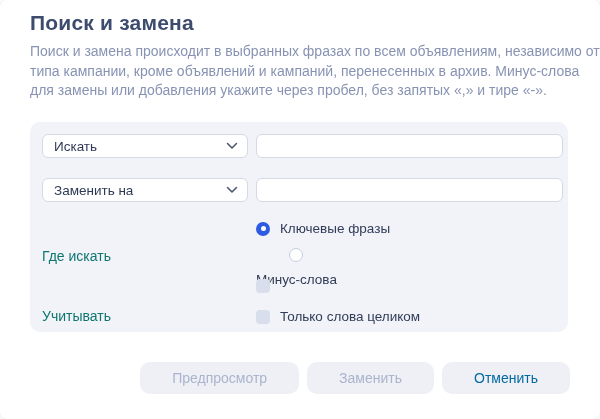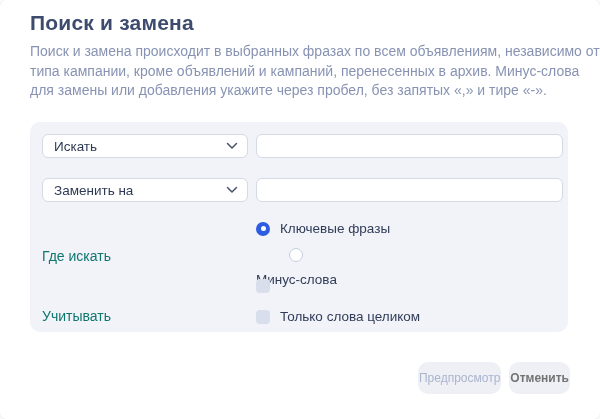--- a/index.html
+++ b/index.html
@@ -57,26 +57,26 @@
   .checkbox{
     width:14px; height:14px; border-radius:4px; box-sizing:border-box;
     background:#d8deeb; flex:0 0 auto;
   }
   .r-opt1{top:99px;} .r-opt2{top:126px;flex-direction:column;}
   .c-opt1{top:157px;} .c-opt2{top:187px;}
   .footer{
     position:absolute; top:362px; right:30px; display:flex; gap:8px;
   }
   .btn{
-    height:32px; padding:0 1px; border:none; border-radius:10px;
+    height:32px; padding:0 32px; border:none; border-radius:10px;
     background:#eef0f6; font-family:"Liberation Sans", sans-serif;
-    font-size:12px; cursor:pointer; white-space:nowrap;
+    font-size:14px; cursor:pointer; white-space:nowrap;
   }
   .btn.is-disabled{color:#aab4cd; cursor:default;}
-  .btn.cancel{color:#737373; font-weight:700;}
+  .btn.cancel{color:#0369a1; font-weight:400;}
 </style>
 </head>
 <body>
 
 <div class="card">
 
   <div class="title">Поиск и замена</div>
 
   <div class="desc">
     <div class="line">Поиск и замена происходит в выбранных фразах по всем объявлениям, независимо от</div>
@@ -124,16 +124,17 @@
     </div>
     <div class="opt-row c-opt2">
       <span class="checkbox"></span>
       <span class="opt-label">Только слова целиком</span>
     </div>
 
   </div>
 
   <div class="footer">
     <button class="btn is-disabled">Предпросмотр</button>
+    <button class="btn is-disabled">Заменить</button>
     <button class="btn cancel">Отменить</button>
   </div>
 
 </div>
 
 </body></html>

